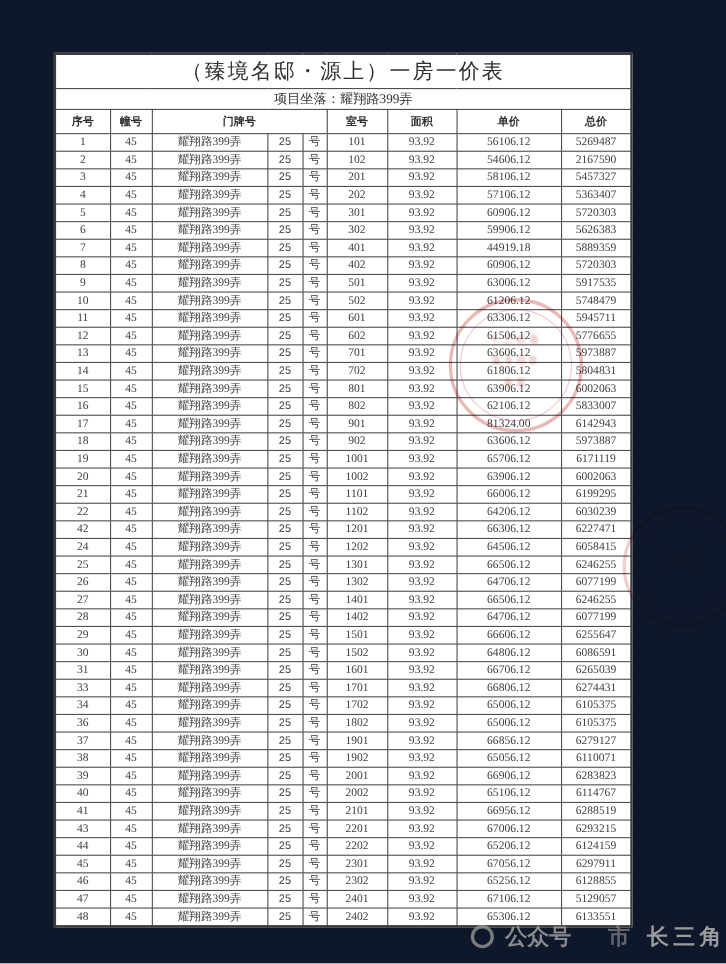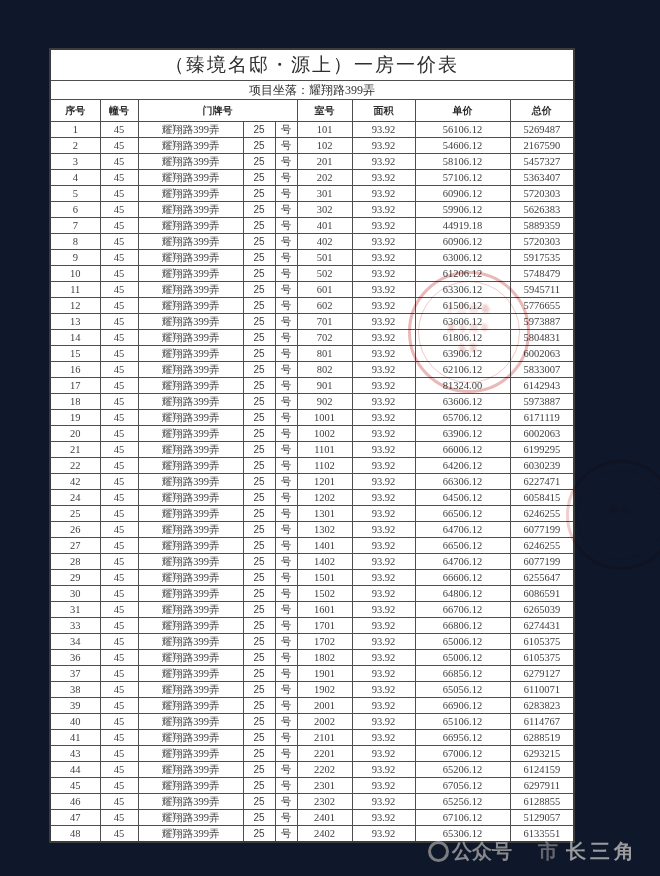--- a/index.html
+++ b/index.html
@@ -59,21 +59,21 @@
   #stamp-2{left:566px;top:460px;width:104px;height:104px;border-color:rgba(199,78,74,0.28);}
   #stamp-2 .inner-ring{border-color:rgba(199,78,74,0.20);}
   #stamp-2 .stamp-text{color:rgba(186,60,56,0.30);}
   
   .watermark{
     position:absolute;left:428px;top:838px;width:232px;
     display:flex;align-items:center;
     color:rgba(158,158,158,0.85);
     font-family:"Liberation Sans","DejaVu Sans",sans-serif;
     font-size:20px;font-weight:bold;
-    pointer-events:none;white-space:nowrap;
+    pointer-events:none;white-space:nowrap;justify-content:space-between;
   }
   .watermark .wm-logo{
     display:inline-block;width:15px;height:15px;border-radius:50%;
     border:3px solid rgba(150,150,150,0.8);
     margin-right:3px;flex:0 0 auto;
   }
   .watermark .wm-mid{margin-left:26px;opacity:.7;}
   .watermark .wm-suffix{margin-left:8px;letter-spacing:4px;color:rgba(170,170,170,0.9);}
 </style>
 </head>

